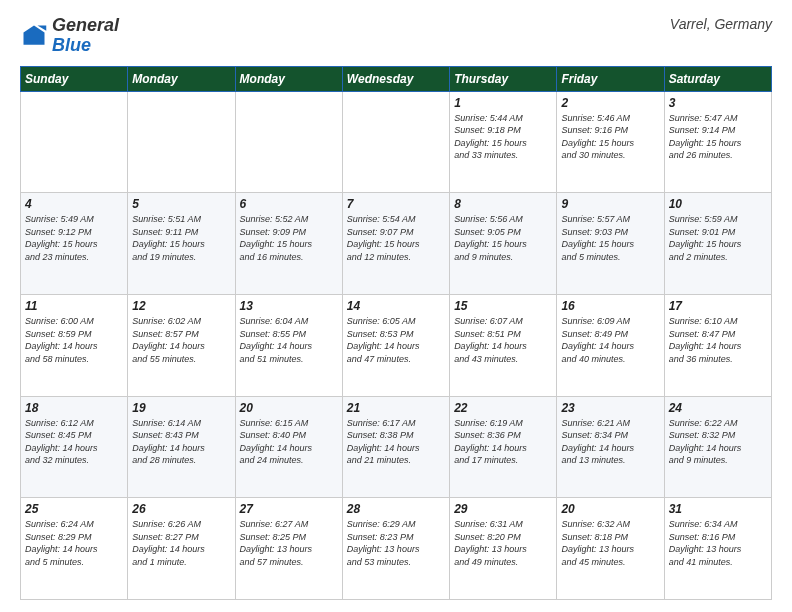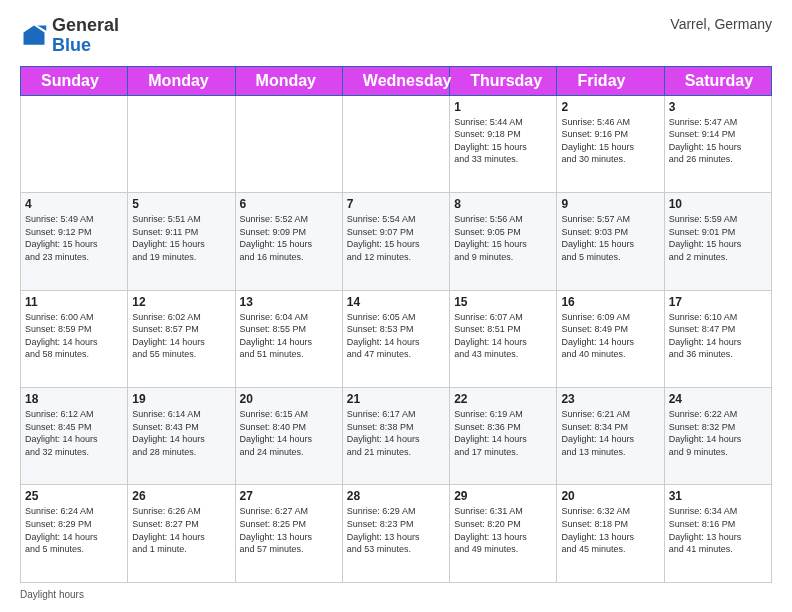--- a/index.html
+++ b/index.html
@@ -9,20 +9,21 @@
       width: 792px;
       height: 612px;
       overflow: hidden;
     }
     .page {
       width: 792px;
       height: 612px;
       padding: 16px 20px 12px 20px;
       display: flex;
       flex-direction: column;
+      font-style: italic;
     }
     .header {
       display: flex;
       justify-content: space-between;
       align-items: flex-start;
       margin-bottom: 10px;
     }
     .logo {
       display: flex;
       align-items: center;
@@ -53,25 +54,25 @@
       color: #444;
     }
     .calendar {
       flex: 1;
       border: 1px solid #ccc;
       border-collapse: collapse;
       width: 100%;
       table-layout: fixed;
     }
     .calendar th {
-      background: #d946ef;
+      background: #14532d;
       color: #fff;
-      font-size: 16px;
+      font-size: 12px;
       font-weight: bold;
-      padding: 5px 20px;
+      padding: 5px 4px;
       text-align: left;
       border: 1px solid #2265b5;
     }
     .calendar td {
       border: 1px solid #ccc;
       vertical-align: top;
       padding: 4px 4px;
       font-size: 9.5px;
       color: #333;
       background: #fff;
@@ -361,16 +362,13 @@
             <span class="day-number">31</span>
             <div class="day-info" style="white-space: pre-line;">Sunrise: 6:34 AM
 Sunset: 8:16 PM
 Daylight: 13 hours
 and 41 minutes.</div>
           </td>
         </tr>
       </tbody>
   </table>
 
-  <div class="footer">
-    <span>Daylight hours</span>
-  </div>
 </div>
 
 </body></html>

